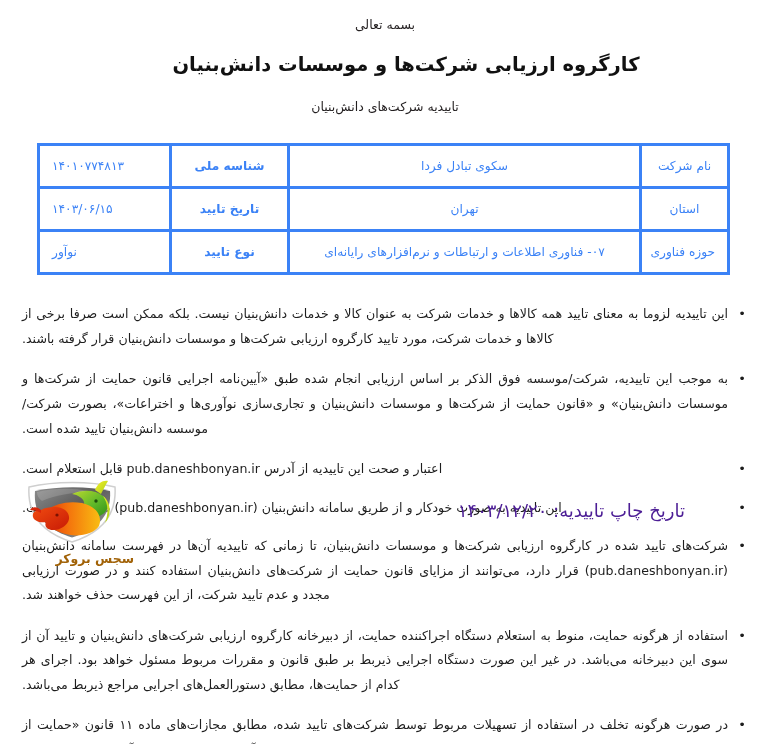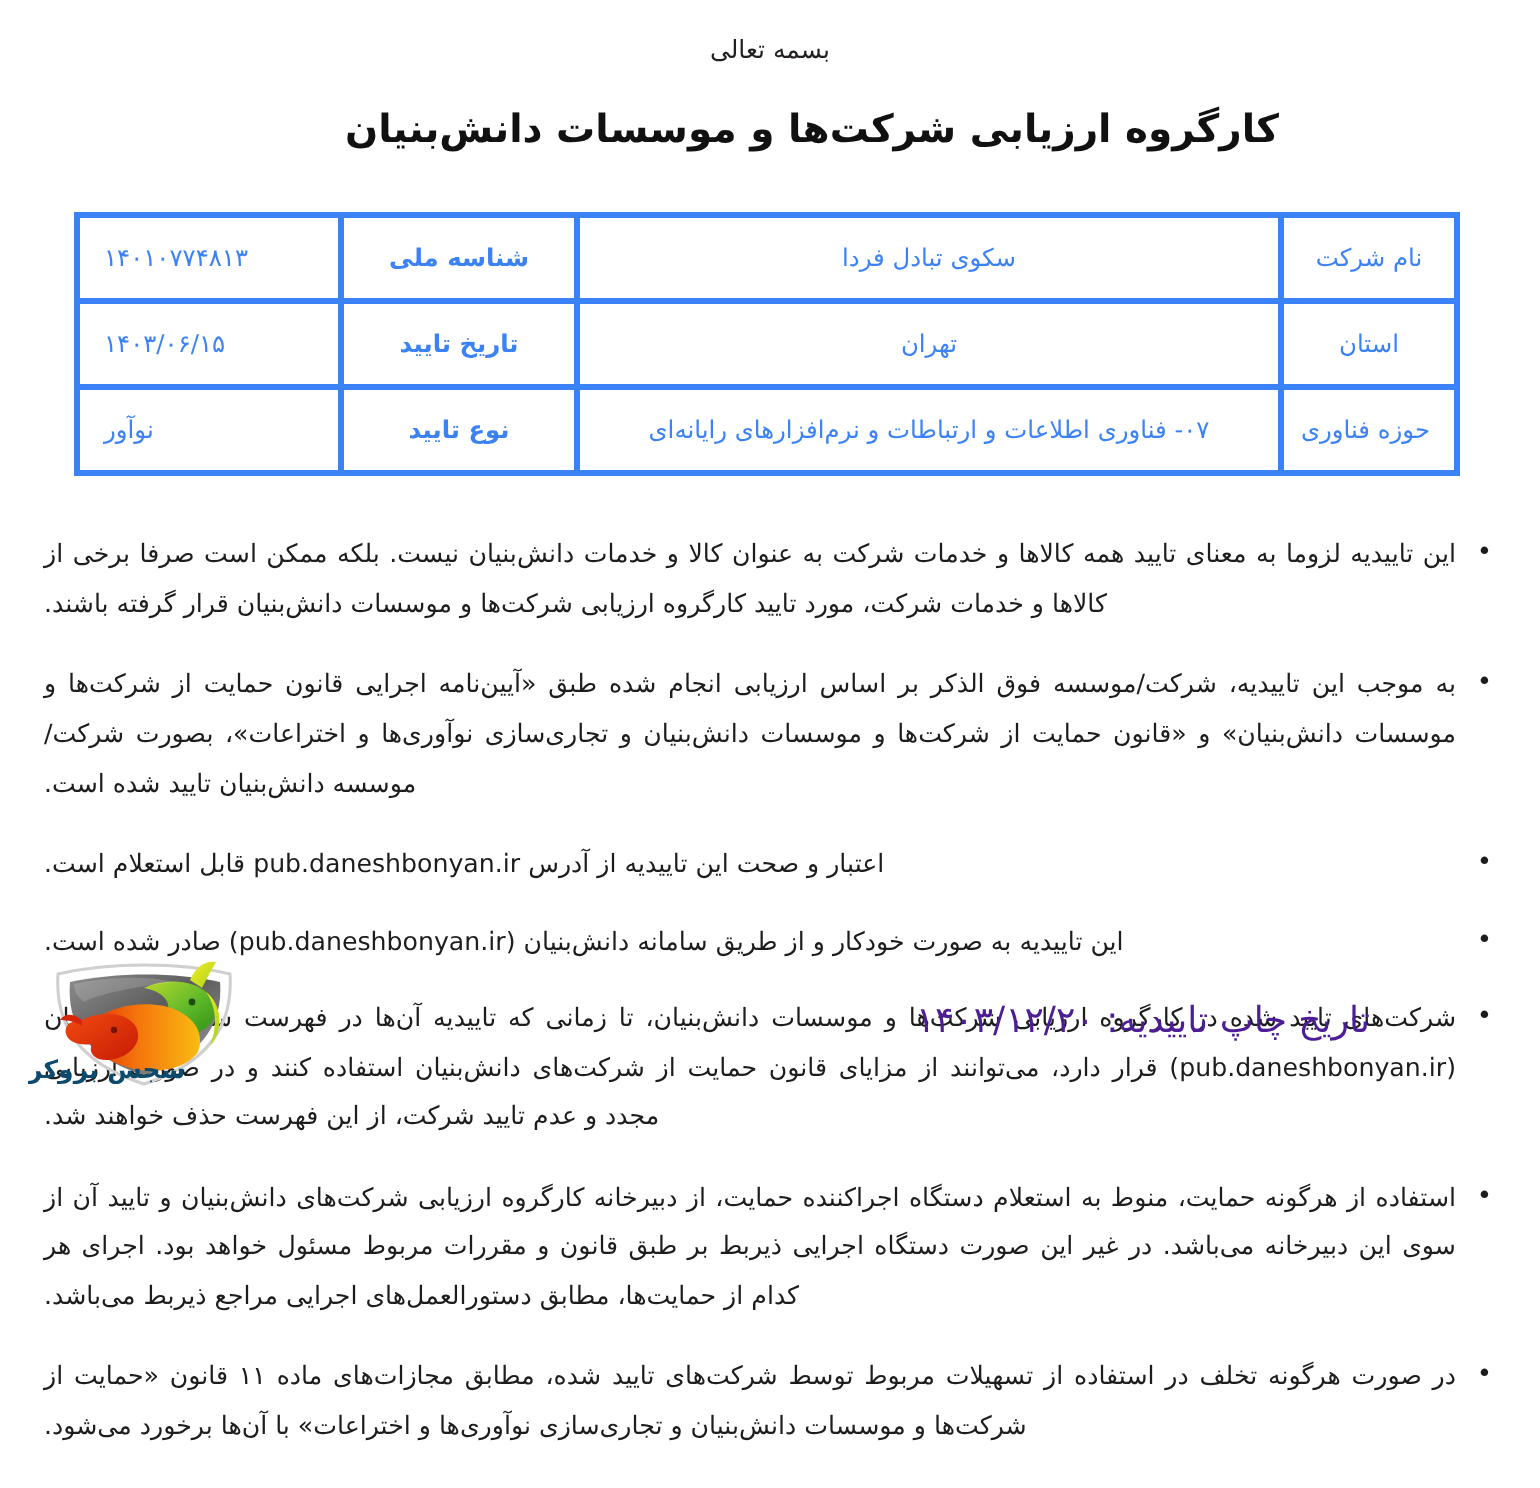--- a/index.html
+++ b/index.html
@@ -156,40 +156,41 @@
   .logo-mark {
     position: absolute;
     left: 14px;
     top: 0;
     width: 104px;
     height: 66px;
   }
   .logo-word {
     position: absolute;
     left: 8px;
-    top: 48px;
+    top: 72px;
     width: 120px;
-    text-align: left;
+    text-align: right;
     font-size: 12.5px;
-    color: #0c4a6e;
+    color: #a16207;
     font-weight: bold;
     letter-spacing: 0.5px;
     white-space: nowrap;
     overflow: hidden;
   }
 </style>
 </head>
 <body>
 
 <div class="page">
 
   <div class="basmala">بسمه تعالی</div>
 
   <h1 class="main-title">کارگروه ارزیابی شرکت‌ها و موسسات دانش‌بنیان</h1>
 
+  <div class="sub-title">تاییدیه شرکت‌های دانش‌بنیان</div>
 
   <div class="info-table-wrap">
     <table class="info-table">
       <tbody>
         <tr>
           <td class="lbl">نام شرکت</td>
           <td class="val-wide">سکوی تبادل فردا</td>
           <td class="lbl2">شناسه ملی</td>
           <td class="val-num">۱۴۰۱۰۷۷۴۸۱۳</td>
         </tr>

